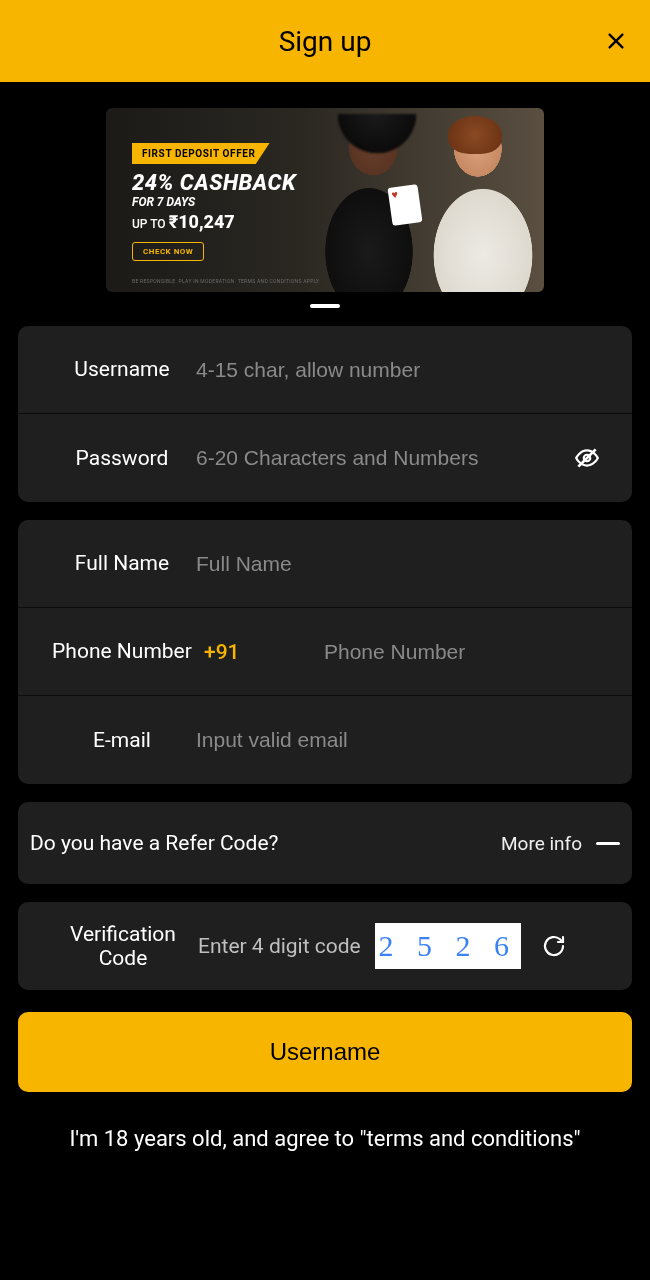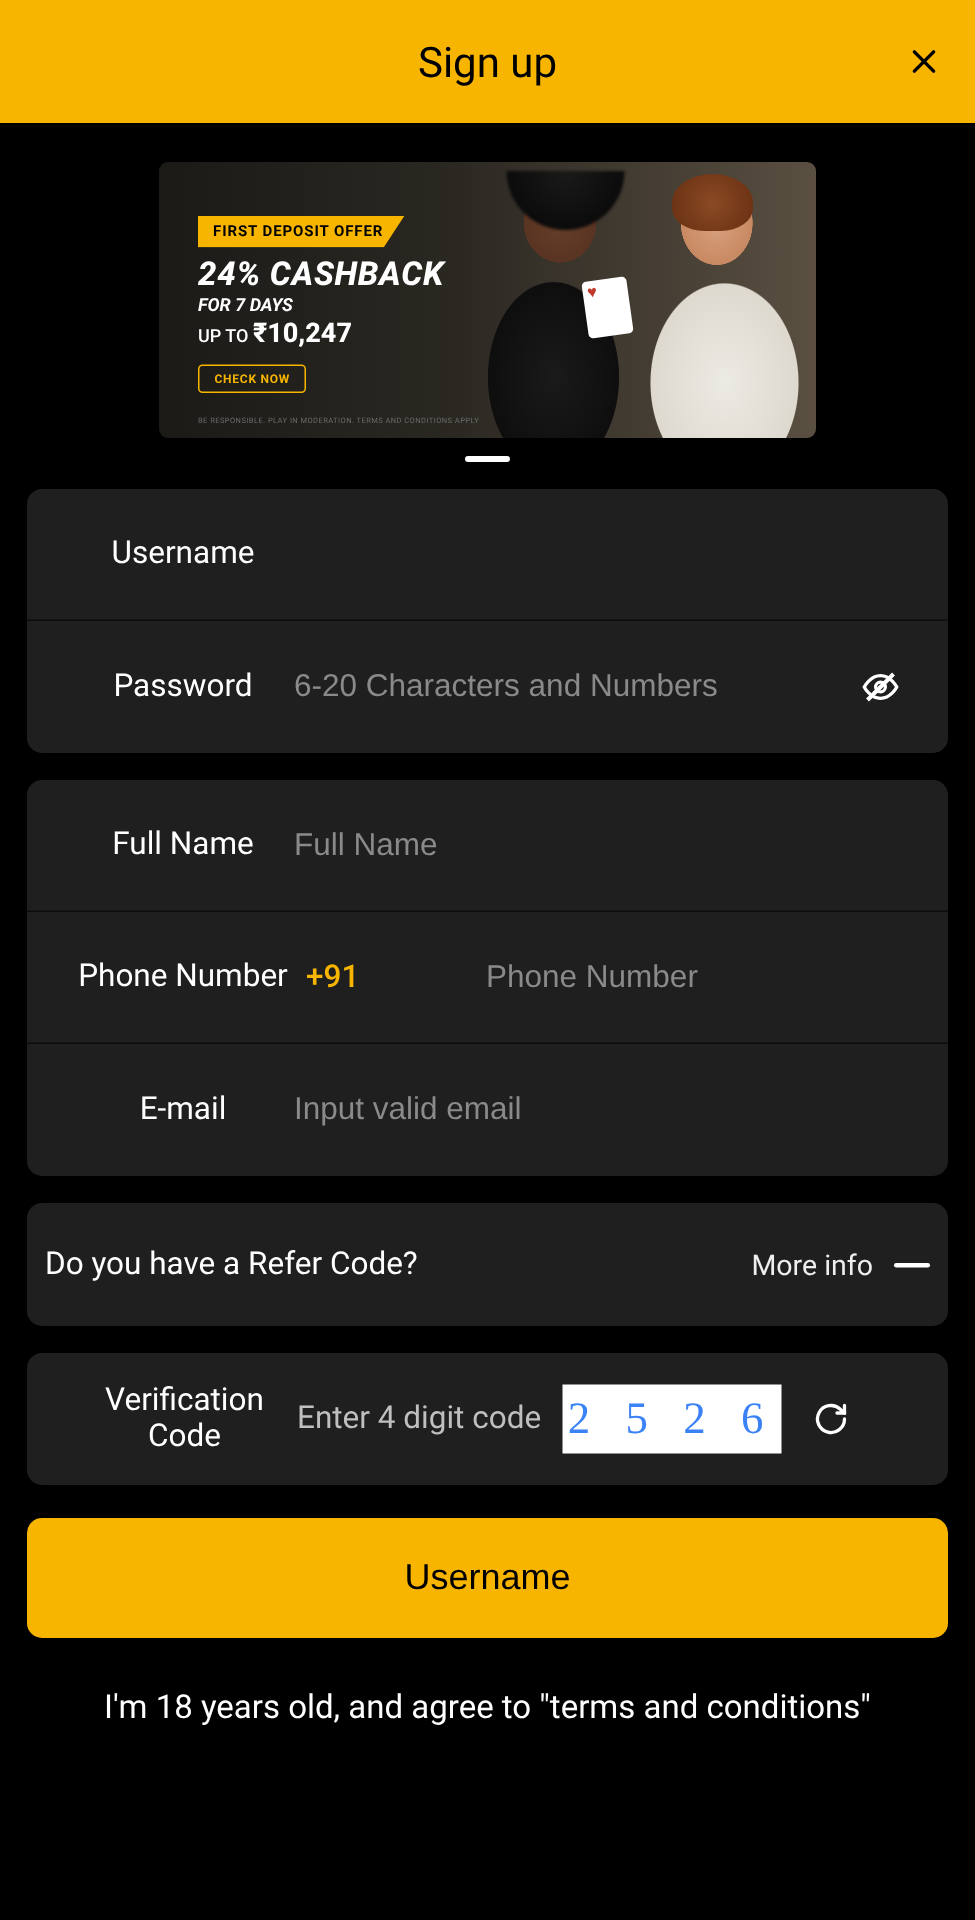--- a/index.html
+++ b/index.html
@@ -285,20 +285,21 @@
   </div>
   <span class="promo-btn">CHECK NOW</span>
   <div class="promo-fine">BE RESPONSIBLE. PLAY IN MODERATION. TERMS AND CONDITIONS APPLY</div>
 </div>
 <div class="indicator"></div>
 
 
 <div class="form-group">
   <div class="form-row">
     <div class="form-label">Username</div>
+    <input class="form-input" placeholder="4-15 char, allow number" style="">
   </div>
   <div class="form-row">
     <div class="form-label">Password</div>
     <input type="password" class="form-input" placeholder="6-20 Characters and Numbers" style="">
     <div class="eye-btn">
       <svg viewBox="0 0 24 24" fill="none" stroke="#fff" stroke-width="2">
           <path d="M2 12s3.5-7 10-7 10 7 10 7-3.5 7-10 7S2 12 2 12z"></path>
           <circle cx="12" cy="12" r="3"></circle>
           <line x1="4" y1="20" x2="20" y2="4" stroke-width="2.5"></line>
         </svg>

